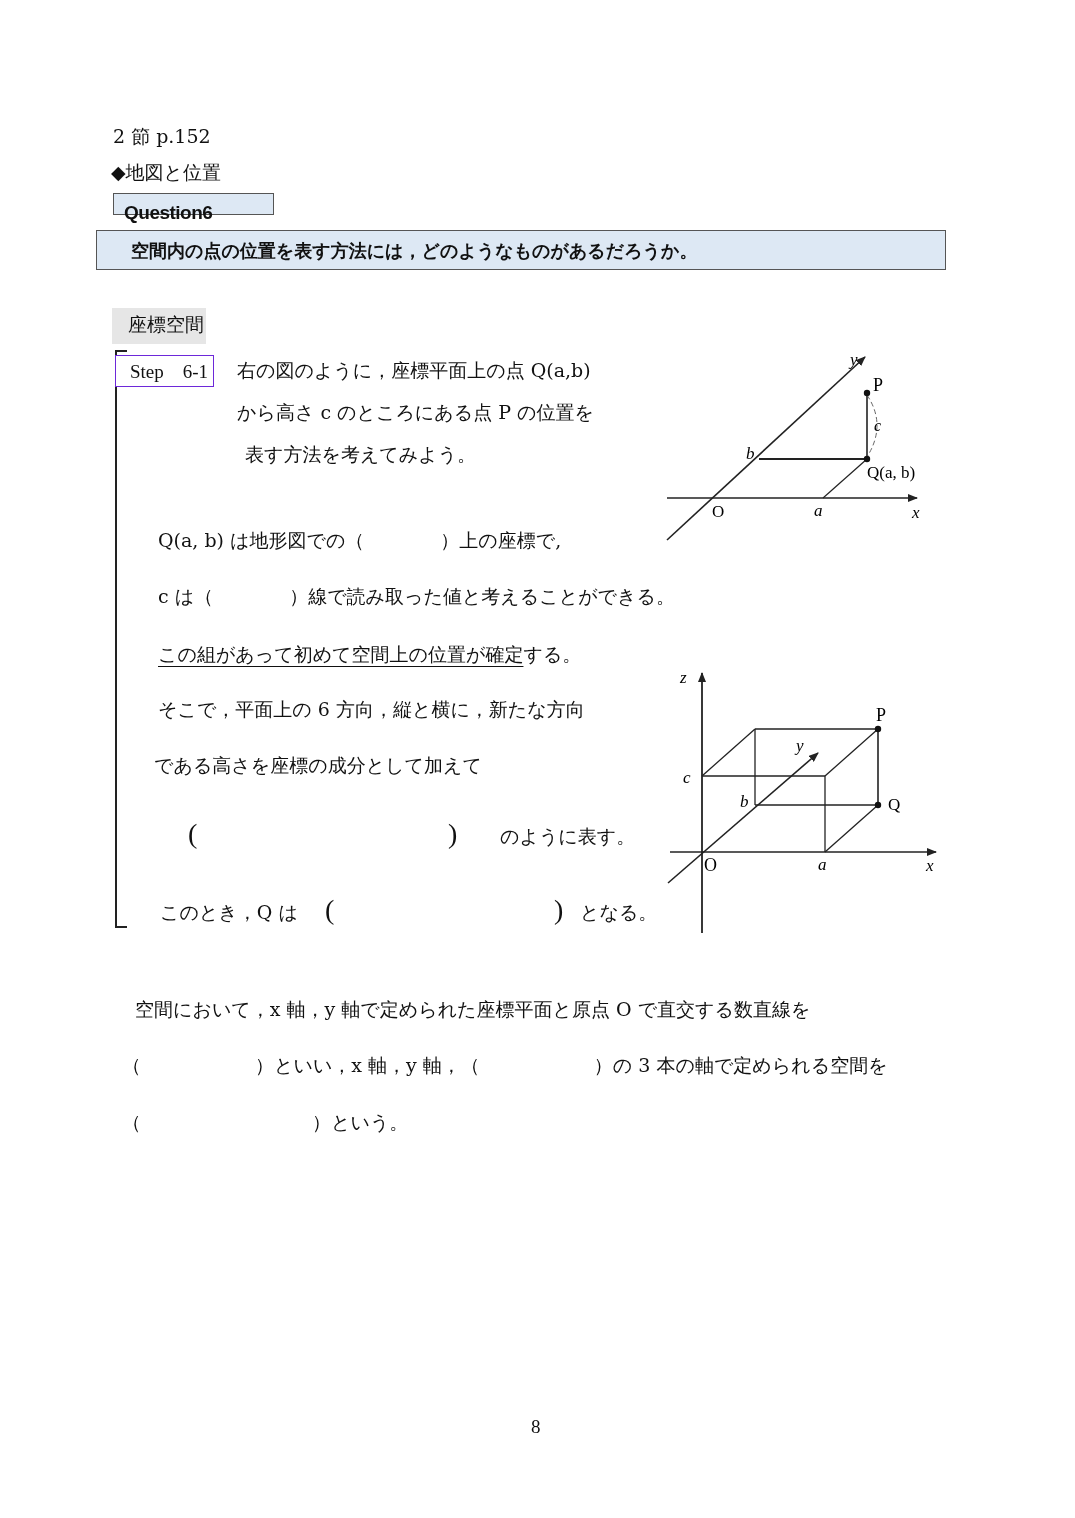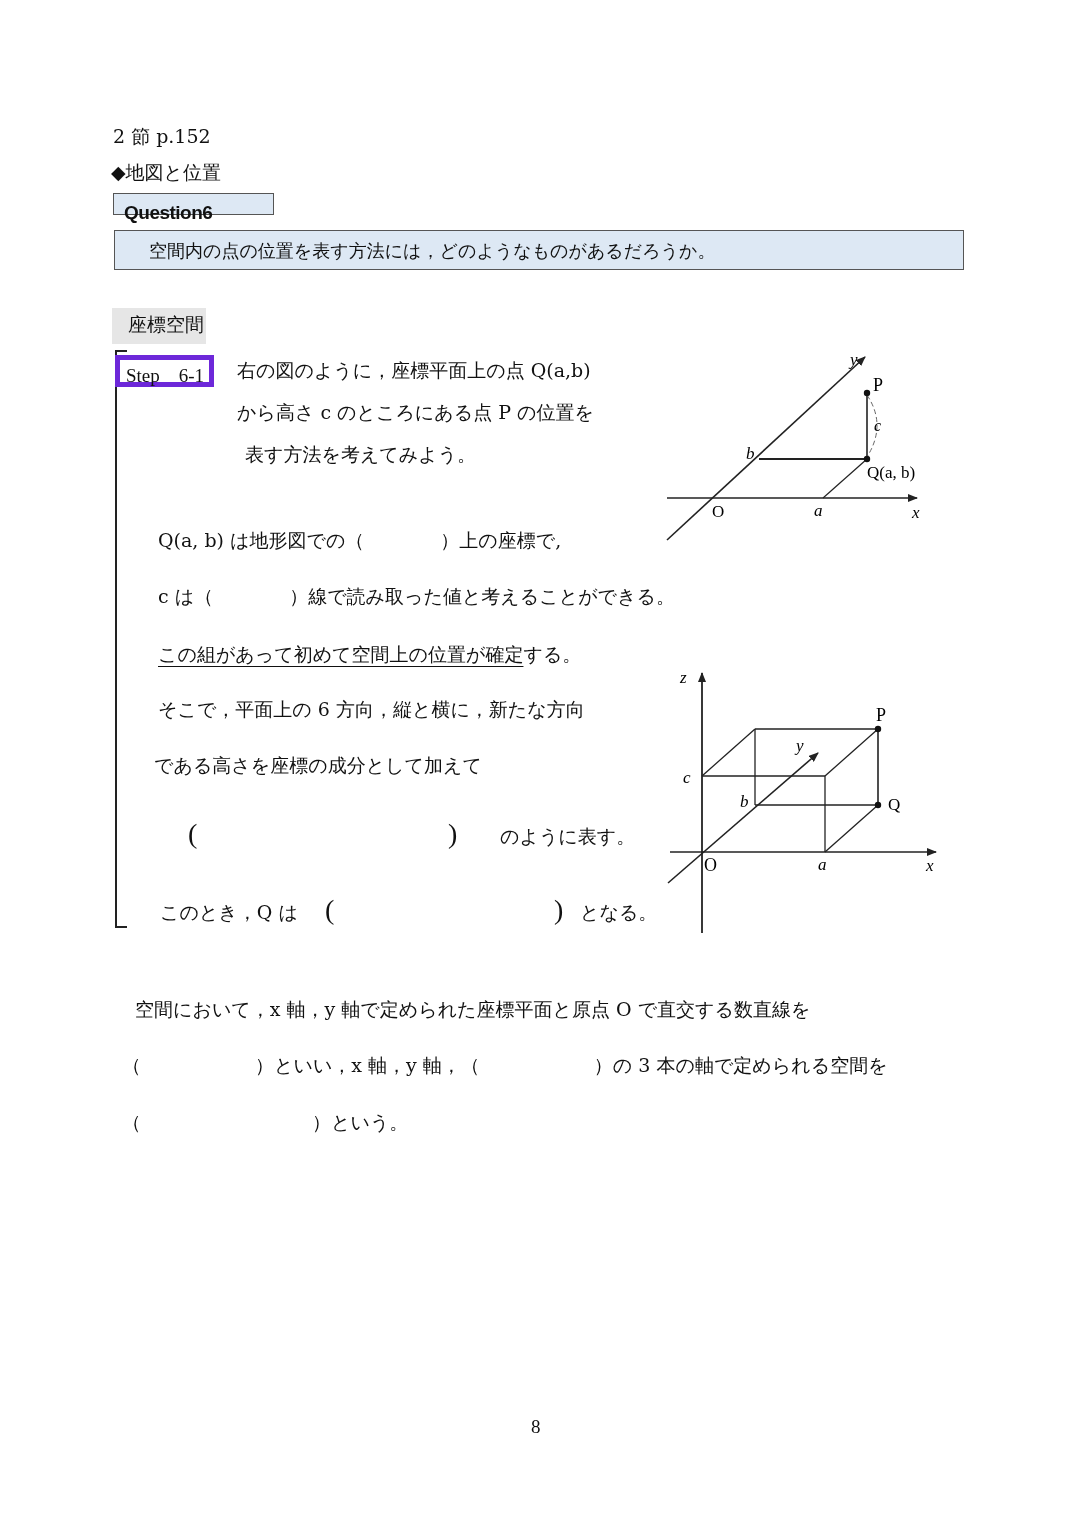--- a/index.html
+++ b/index.html
@@ -5,29 +5,29 @@
   html, body { margin: 0; padding: 0; background: #ffffff; }
   body { width: 1075px; height: 1518px; position: relative; overflow: hidden;
          font-family: "DejaVu Serif", "Liberation Serif", serif; color: #111; }
   .abs { position: absolute; white-space: nowrap; }
   .serif { font-family: "Liberation Serif", "DejaVu Serif", serif; }
   .t20 { font-size: 19px; }
   .q-tab { position: absolute; left: 113px; top: 193px; width: 161px; height: 22px;
            background: #dde8f4; border: 1px solid #555; box-sizing: border-box;
            font-family: "Liberation Sans", "DejaVu Sans", sans-serif; font-weight: bold;
            font-size: 19px; padding: 8px 0 0 10px; letter-spacing: -0.5px; }
-  .q-body { position: absolute; left: 114px; top: 230px; width: 850px; height: 40px;
+  .q-body { position: absolute; left: 96px; top: 230px; width: 850px; height: 40px;
             background: #dde8f4; border: 1px solid #555; box-sizing: border-box;
-            font-family: "Liberation Sans", "DejaVu Sans", sans-serif; font-weight: normal;
+            font-family: "Liberation Sans", "DejaVu Sans", sans-serif; font-weight: bold;
             font-size: 18px; padding: 8px 0 0 34px; }
   .section-label { position: absolute; left: 112px; top: 308px; height: 36px; padding: 4px 2px 0 16px;
                    background: #e6e6e6; font-size: 19px; box-sizing: border-box; }
   .step-box { position: absolute; left: 115px; top: 355px; width: 99px; height: 32px;
-              border: 5px solid #6d28d9; box-sizing: border-box; font-size: 19px;
-              font-family: "Liberation Serif", serif; padding: 3px 0 0 6px; background: #fff; }
+              border: 1px solid #6d28d9; box-sizing: border-box; font-size: 19px;
+              font-family: "Liberation Serif", serif; padding: 3px 0 0 14px; background: #fff; }
   .bracket-left { position: absolute; left: 115px; top: 350px; width: 2px; height: 578px; background: #222; }
   .bracket-top { position: absolute; left: 115px; top: 350px; width: 12px; height: 2px; background: #222; }
   .bracket-bottom { position: absolute; left: 115px; top: 926px; width: 12px; height: 2px; background: #222; }
   .uline { text-decoration: underline; text-underline-offset: 5px; text-decoration-thickness: 1px; font-family: Liberation Serif, serif; }
   .paren-big { font-size: 28px; font-family: "Liberation Serif", serif; }
   svg text { font-family: "Liberation Serif", "DejaVu Serif", serif; }
 </style>
 </head>
 <body>
 

